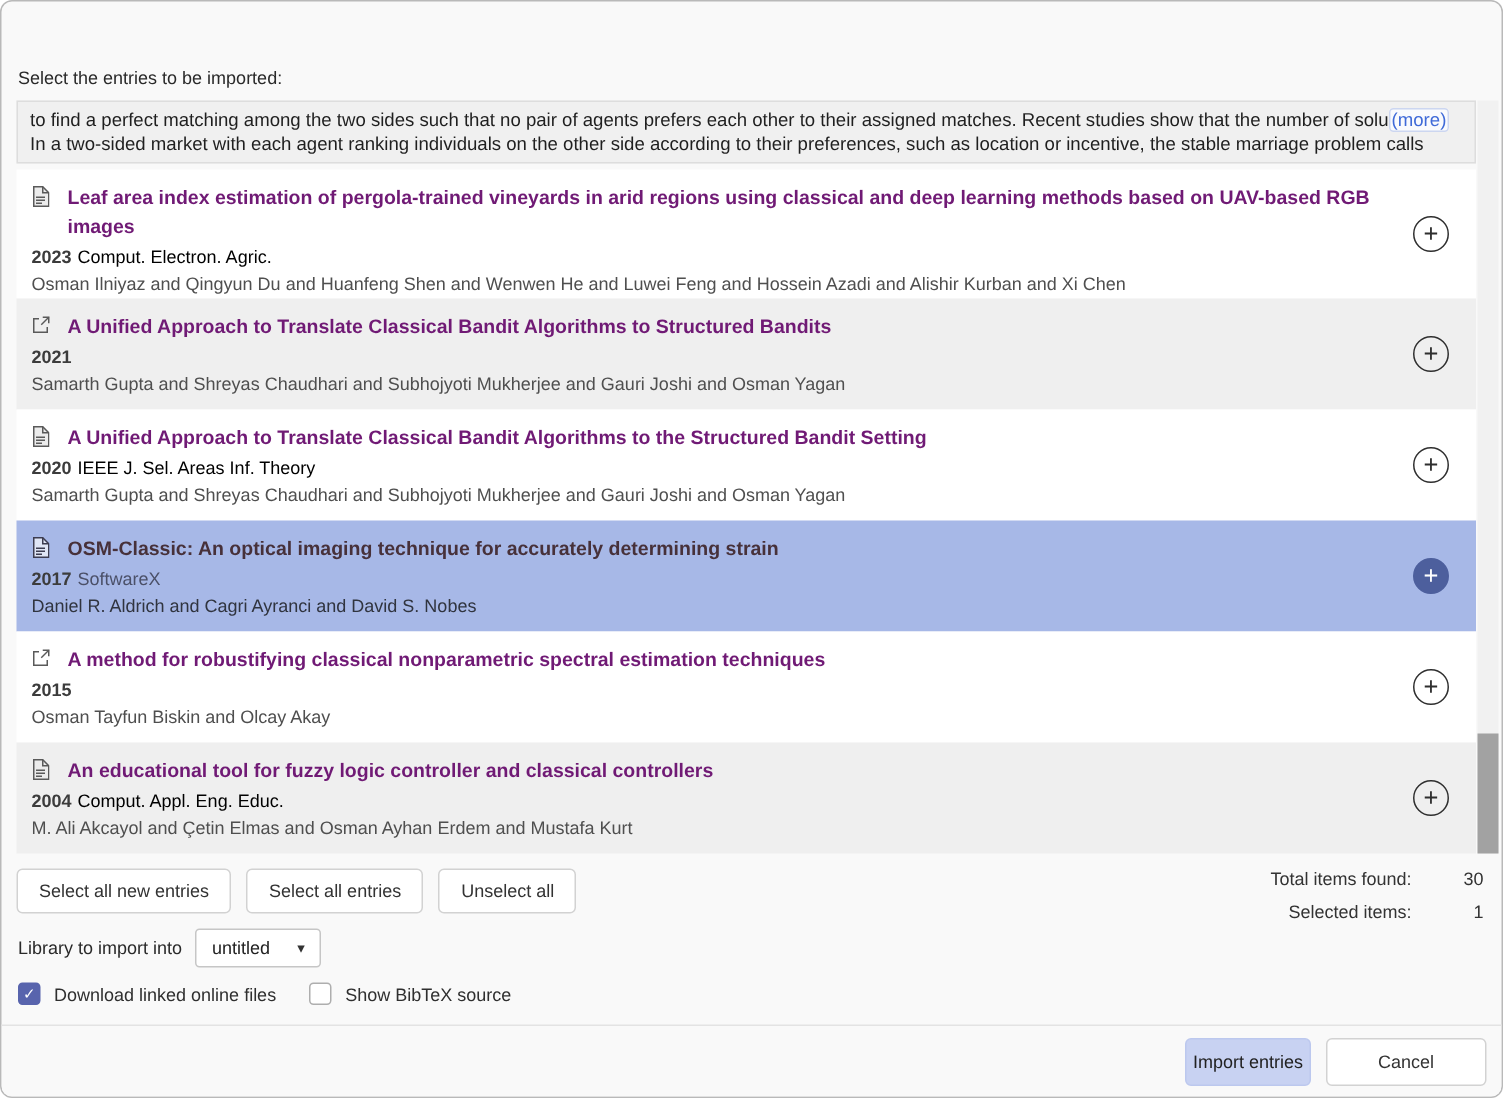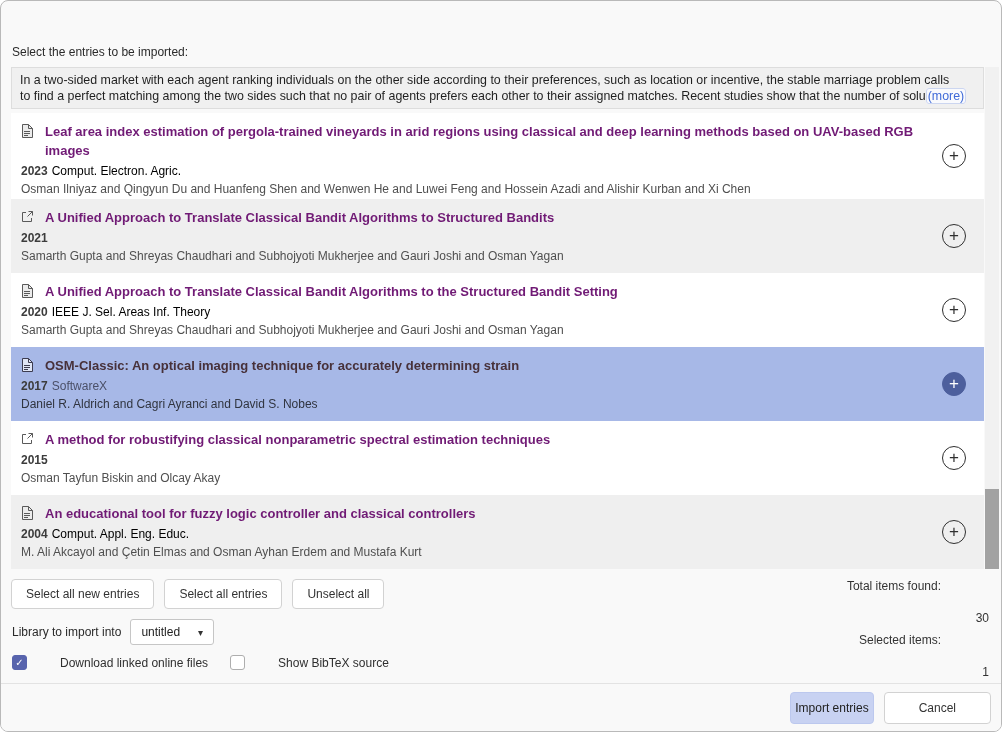--- a/index.html
+++ b/index.html
@@ -79,39 +79,39 @@
   .sel-toolbar { position: absolute; top: 578px; left: 10px; display: flex; gap: 10px; }
   .btn {
     background: #ffffff; border: 1px solid #d2d2d2; border-radius: 4px;
     padding: 7px 14px; font-size: 12px; color: #333; cursor: pointer;
     font-family: "Liberation Sans", sans-serif;
   }
 
   
   .totals { position: absolute; top: 578px; right: 12px; font-size: 12px; color: #333; }
   .totals-line { display: flex; justify-content: flex-end; gap: 26px; margin-bottom: 8px; }
-  .totals-value { min-width: 22px; text-align: right; margin-top: 32px; }
+  .totals-value { min-width: 22px; text-align: right; }
 
   
   .library-row { position: absolute; top: 618px; left: 11px; display: flex; align-items: center; gap: 9px; }
   .library-label { font-size: 12px; color: #2a2a2a; }
   .combo {
     display: inline-flex; align-items: center; gap: 18px;
     background: #ffffff; border: 1px solid #c6c6c6; border-radius: 3px;
     padding: 5px 10px; font-size: 12px; color: #222; cursor: pointer;
   }
   .caret { font-size: 10px; color: #333; }
 
   
   .options-row { position: absolute; top: 654px; left: 11px; display: flex; align-items: center; gap: 22px; }
   .opt { display: flex; align-items: center; gap: 9px; cursor: pointer; }
   .checkbox { width: 15px; height: 15px; border-radius: 3px; display: flex; align-items: center; justify-content: center; }
   .checkbox.checked { background: #5864ad; border: 1px solid #5864ad; color: #fff; font-size: 10px; }
   .checkbox.unchecked { background: #ffffff; border: 1px solid #aeaeae; color: transparent; }
-  .opt-label { font-size: 12px; color: #2f2f2f; margin-left: 24px; }
+  .opt-label { font-size: 12px; color: #2f2f2f; }
 
   
   .footer {
     position: absolute; bottom: 0; left: 0; right: 0; height: 48px;
     background: #f9f9f9; border-top: 1px solid #e3e3e3;
     display: flex; align-items: center; justify-content: flex-end; gap: 10px; padding-right: 10px;
   }
   .btn-primary {
     background: #c8d2f2; border: 1px solid #bcc8ee; border-radius: 4px;
     padding: 8px 4px; font-size: 12px; color: #222; cursor: pointer;
@@ -127,22 +127,22 @@
 </style>
 </head>
 <body>
 
 <div class="window">
 
 
   <div class="instruction">Select the entries to be imported:</div>
 
   <div class="abstract-box">
+    <div class="abstract-line"><span>to find a perfect matching among the two sides such that no pair of agents prefers each other to their assigned matches. Recent studies show that the number of solu</span><span class="more-link">(more)</span></div>
     <div class="abstract-line">In a two-sided market with each agent ranking individuals on the other side according to their preferences, such as location or incentive, the stable marriage problem calls</div>
-    <div class="abstract-line"><span>to find a perfect matching among the two sides such that no pair of agents prefers each other to their assigned matches. Recent studies show that the number of solu</span><span class="more-link">(more)</span></div>
   </div>
 
   <div class="list">
 
     <div class="row h-tall">
       <div class="row-title">
         <span class="icon-wrap">
           <svg width="12" height="14" viewBox="0 0 12 14">
               <path d="M1.5 0.5 h6 l4 4 v9 h-10 z" fill="#ececec" stroke="#5a5a5a"></path>
               <path d="M7.5 0.5 v4 h4" fill="none" stroke="#5a5a5a"></path>

